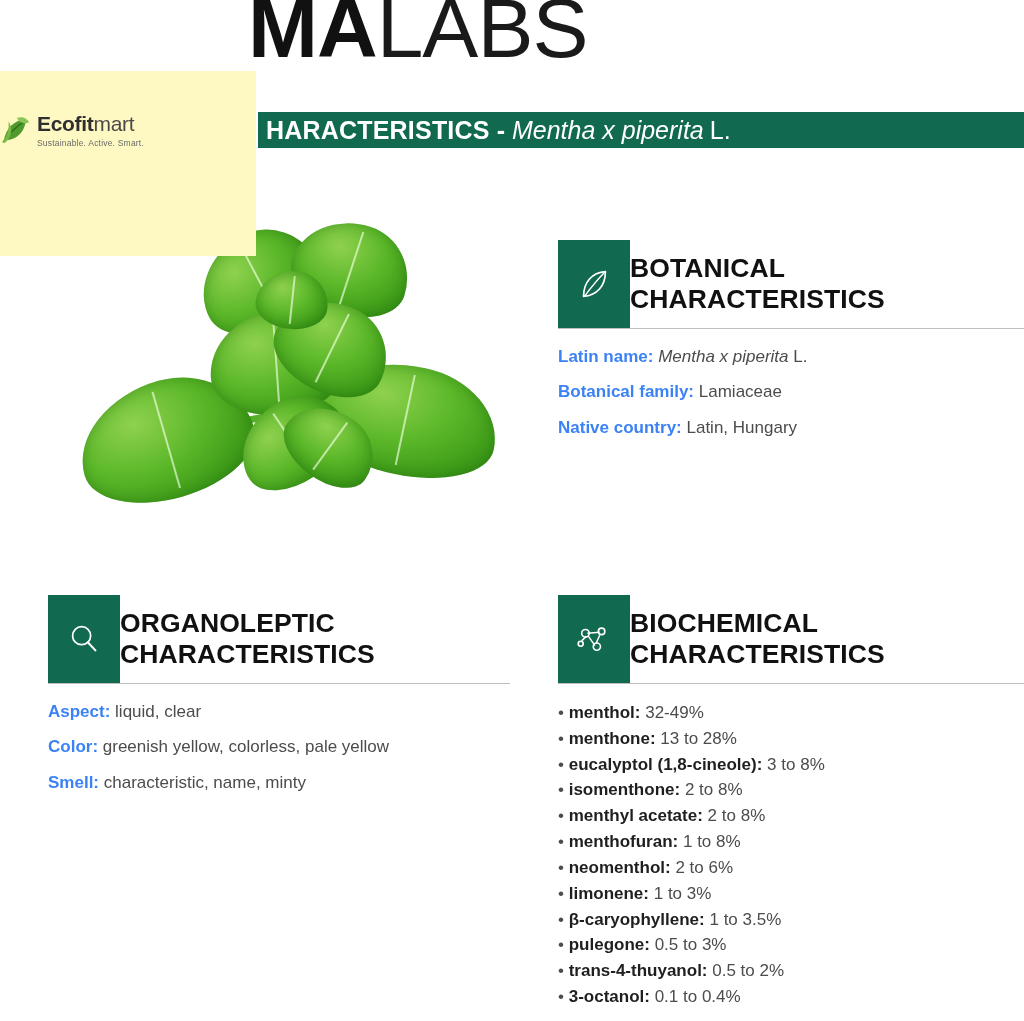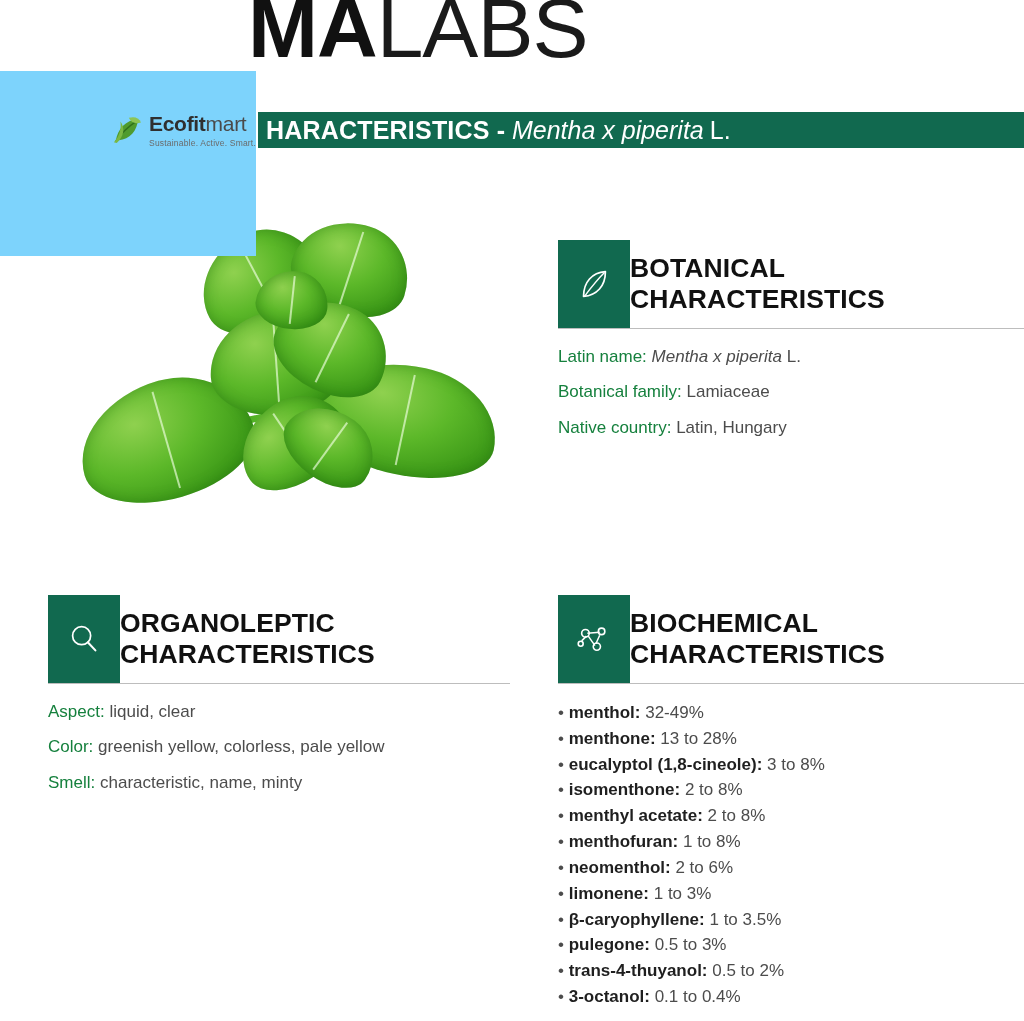--- a/index.html
+++ b/index.html
@@ -73,25 +73,25 @@
     margin-left: 6px;
   }
 
   
   .wm-tile {
     position: absolute;
     left: 0;
     top: 71px;
     width: 256px;
     height: 185px;
-    background: #7dd3fc;
+    background: #fef9c3;
     z-index: 40;
     display: flex;
     align-items: flex-start;
-    justify-content: flex-end;
+    justify-content: flex-start;
   }
   .wm-inner {
     margin-top: 42px;
     display: flex;
     align-items: center;
     gap: 7px;
   }
   .wm-leaf {
     width: 30px; height: 28px;
     position: relative;
@@ -180,22 +180,22 @@
   .kv-list {
     margin-top: 17px;
   }
   .kv-row {
     font-size: 17px;
     color: #4c4c4c;
     margin-bottom: 14px;
     line-height: 1.25;
   }
   .kv-row b {
-    color: #15803d;
-    font-weight: 400;
+    color: #3b82f6;
+    font-weight: 700;
   }
   .kv-row i {
     font-style: italic;
   }
 
   .bullets {
     margin-top: 16px;
   }
   .b-row {
     font-size: 17px;

